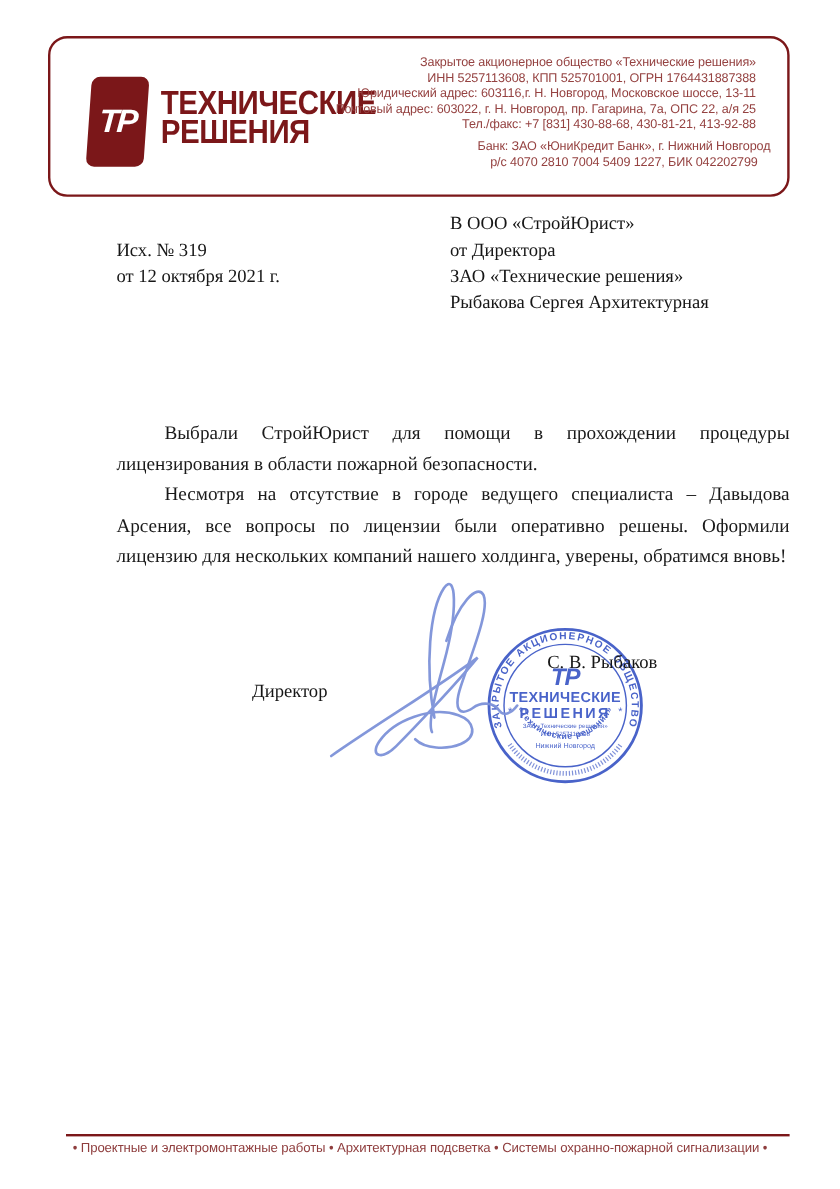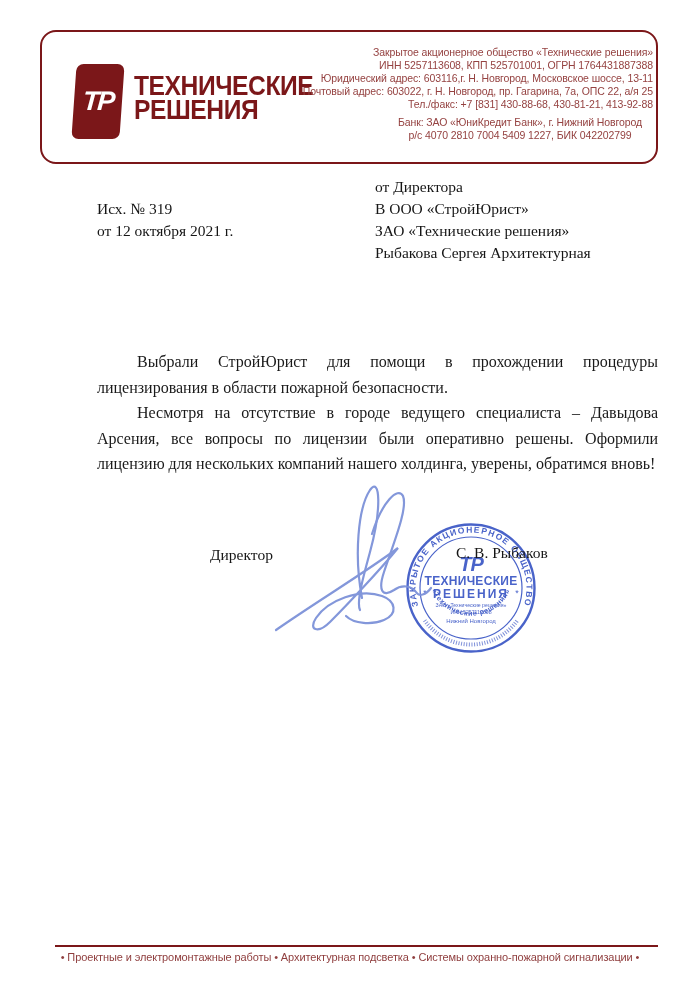--- a/index.html
+++ b/index.html
@@ -18,39 +18,39 @@
     display:flex;align-items:center;justify-content:center;
     font-style:italic;font-weight:900;font-size:27px;letter-spacing:-2px;
     transform:skewX(-4deg);
   }
   .logo-name{
     position:absolute;left:92px;top:42px;color:#7b1719;font-weight:800;
     font-size:28px;line-height:24px;letter-spacing:-0.5px;
     transform:scaleX(0.88);transform-origin:left top;white-space:nowrap;
   }
   .head-details{
-    position:absolute;right:3px;top:14px;text-align:right;
+    position:absolute;right:26px;top:14px;text-align:right;
     color:#954241;font-size:10.5px;line-height:13px;letter-spacing:-0.1px;
   }
   .head-bank{
     position:absolute;right:14px;top:84px;text-align:center;
     color:#954241;font-size:10.5px;line-height:13px;letter-spacing:-0.1px;
   }
   
   .serif{font-family:"Liberation Serif",serif;color:#161616;}
   .meta-block{position:absolute;left:97px;top:198px;font-size:15.5px;line-height:22px;}
   .addressee-block{position:absolute;left:375px;top:176px;font-size:15.5px;line-height:22px;}
   
   .body-text{
     position:absolute;left:97px;top:349px;width:561px;
     font-size:16px;line-height:25.5px;text-align:justify;color:#1a1a1a;
   }
   .body-text p{margin:0;text-indent:40px;}
   
-  .sig-role{position:absolute;left:210px;top:546px;font-size:15.5px;z-index:3;}
+  .sig-role{position:absolute;left:210px;top:568px;font-size:15.5px;z-index:3;}
   .sig-name{position:absolute;left:456px;top:544px;font-size:15.5px;z-index:3;}
   .signature-svg{position:absolute;left:268px;top:478px;z-index:2;}
   .stamp-svg{position:absolute;left:404px;top:521px;z-index:1;opacity:0.92;}
   
   .footer-rule{position:absolute;left:55px;top:945px;width:603px;border-top:2px solid #7b1719;}
   .footer-services{
     position:absolute;left:0;top:951px;width:700px;text-align:center;
     color:#8f3e3e;font-size:11px;letter-spacing:-0.1px;
   }
 </style>
@@ -79,22 +79,22 @@
       <div>р/с 4070 2810 7004 5409 1227, БИК 042202799</div>
     </div>
   </div>
 
   <div class="meta-block serif">
     <div>Исх. № 319</div>
     <div>от 12 октября 2021 г.</div>
   </div>
 
   <div class="addressee-block serif">
+    <div>В ООО «СтройЮрист»</div>
     <div>от Директора</div>
-    <div>В ООО «СтройЮрист»</div>
     <div>ЗАО «Технические решения»</div>
     <div>Рыбакова Сергея Архитектурная</div>
   </div>
 
   <div class="body-text serif">
     <p>Выбрали СтройЮрист для помощи в прохождении процедуры лицензирования в области пожарной безопасности.</p>
     <p>Несмотря на отсутствие в городе ведущего специалиста – Давыдова Арсения, все вопросы по лицензии были оперативно решены. Оформили  лицензию для нескольких компаний нашего холдинга, уверены, обратимся вновь!</p>
   </div>
 
   <div class="sig-role serif">Директор</div>

